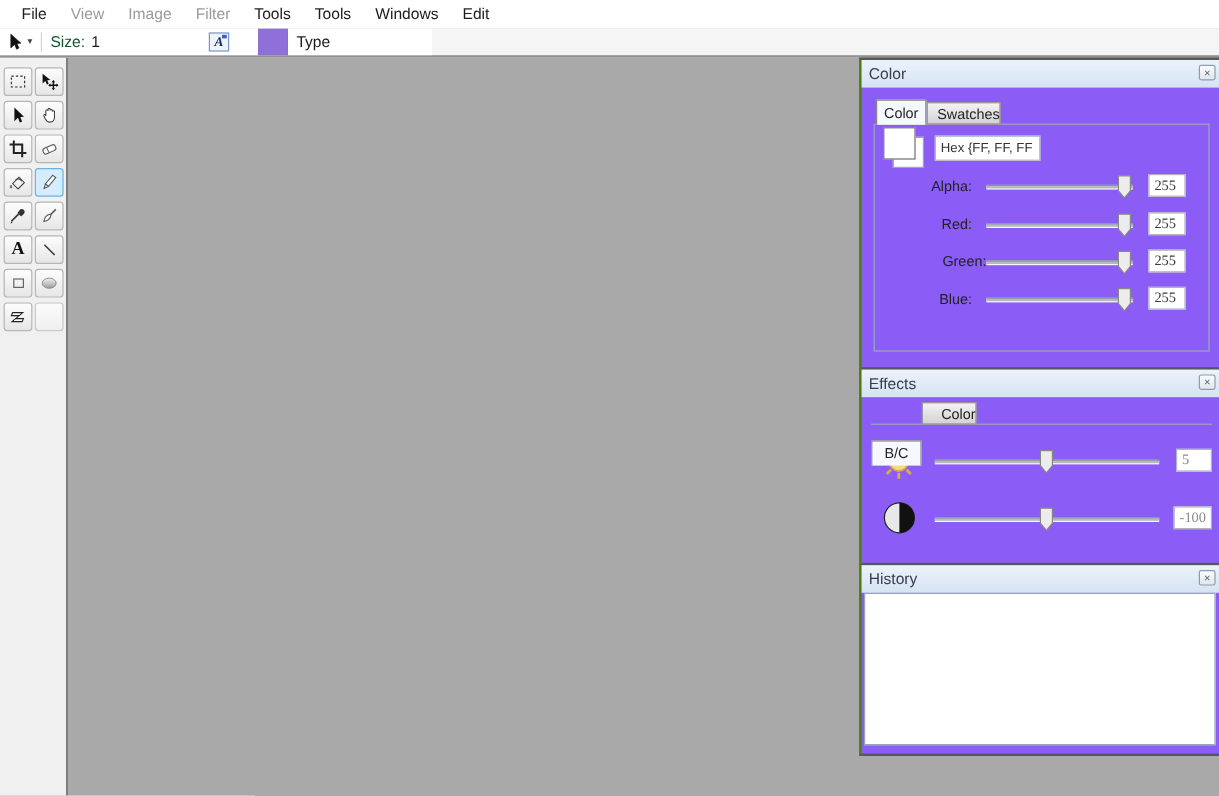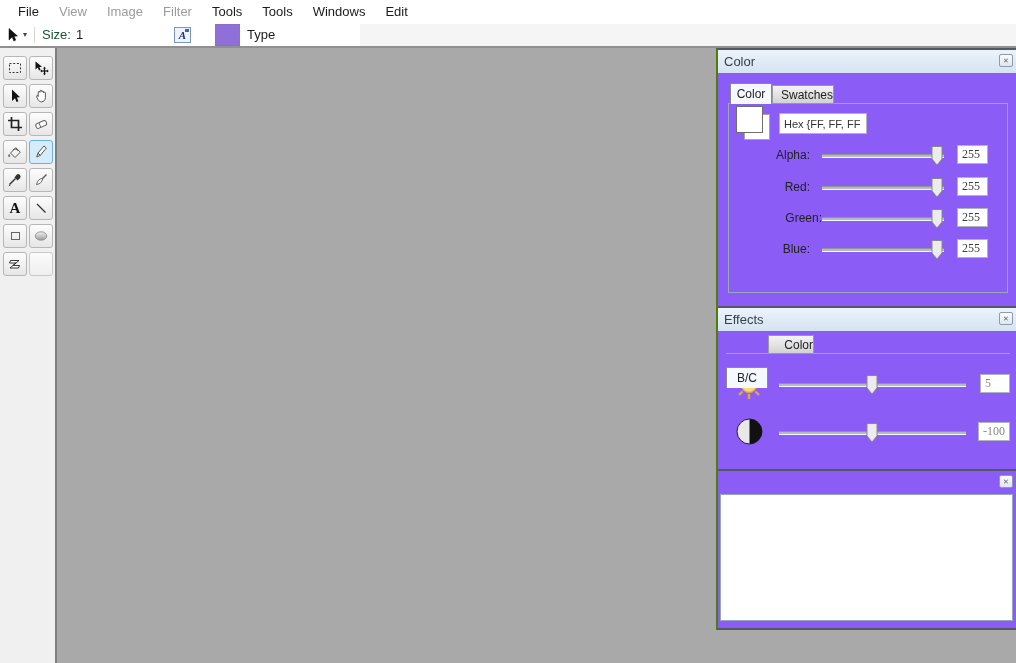--- a/index.html
+++ b/index.html
@@ -273,17 +273,18 @@
       <path d="M13.5 1 a12.5 12.5 0 0 1 0 25 z" fill="#111"></path>
     </svg>
     <div class="slider-track" style="left:61px; top:381px; width:187px;"></div>
     <svg class="slider-thumb" style="left:148px; top:372px;" viewBox="0 0 12 21">
         <path d="M1 1.5 h10 v12.5 l-5 6 l-5 -6 z" fill="#ececec" stroke="#888"></path>
       </svg>
     <input class="valbox dim" style="left: 260px; top: 372px; width: 32px;" value="-100">
 
     <div class="hseparator" style="top:419px;"></div>
 
+    <div class="ptitle" style="top:421px;">History</div>
     <div class="pclose" style="right:3px; top:425px;">✕</div>
     <div class="history-list" style="left:2px; top:444px; width:293px; height:127px;"></div>
   </div>
 
 </div>
 
 </body></html>

